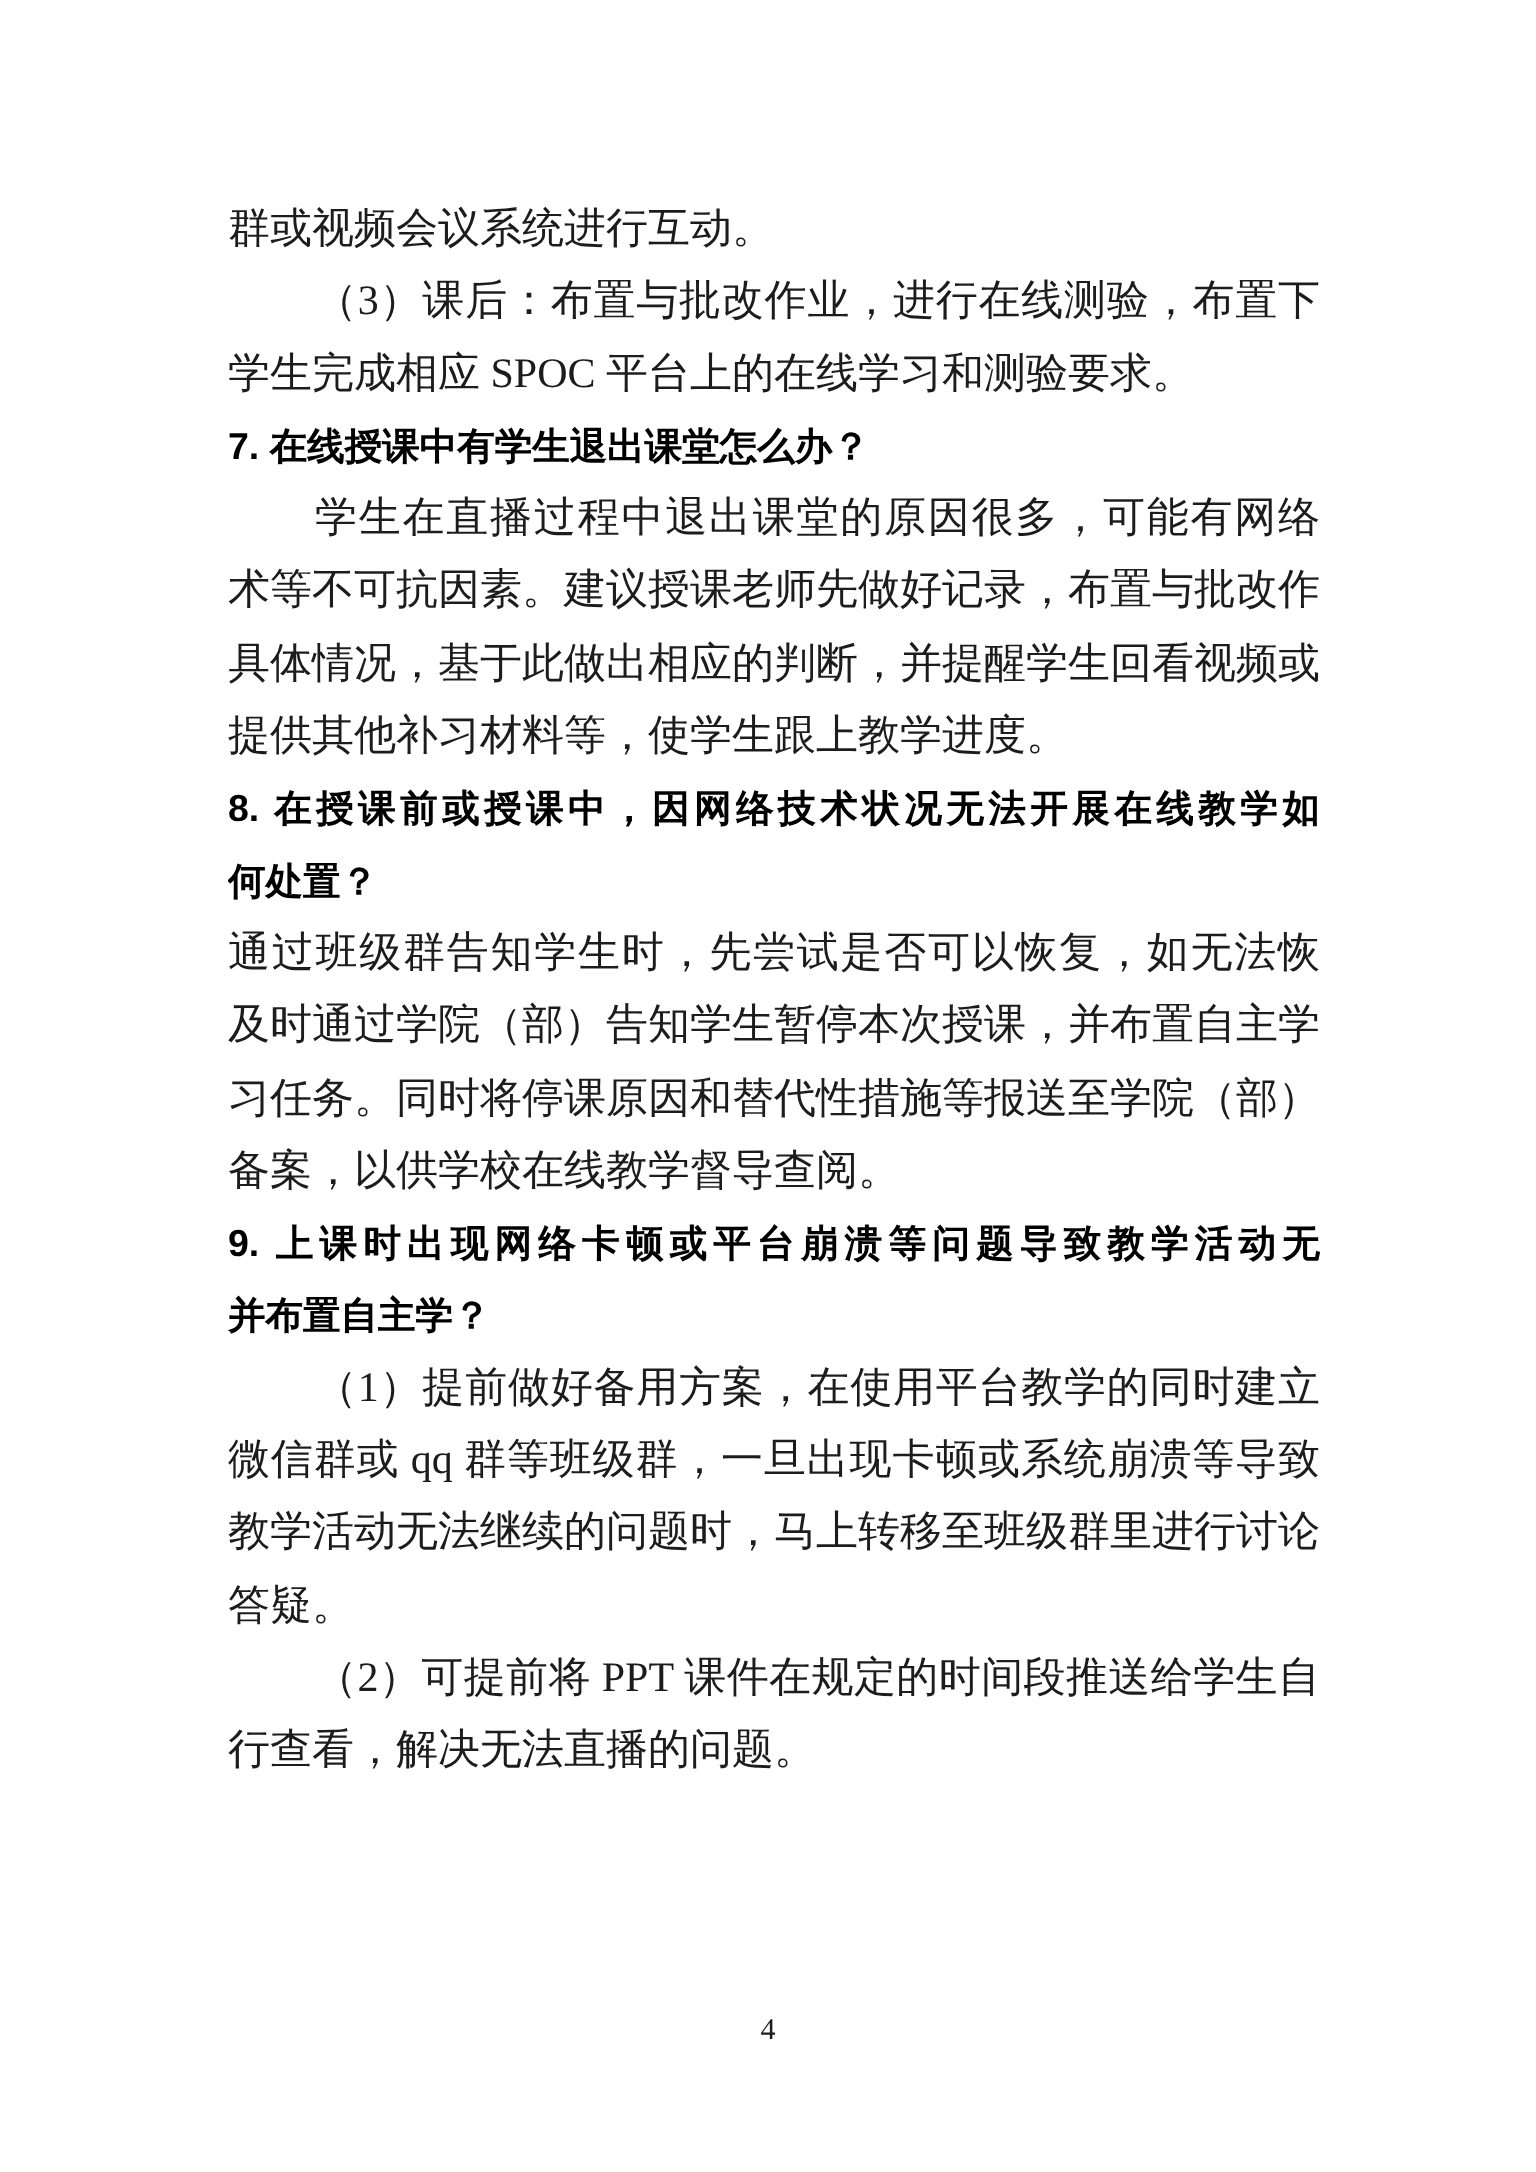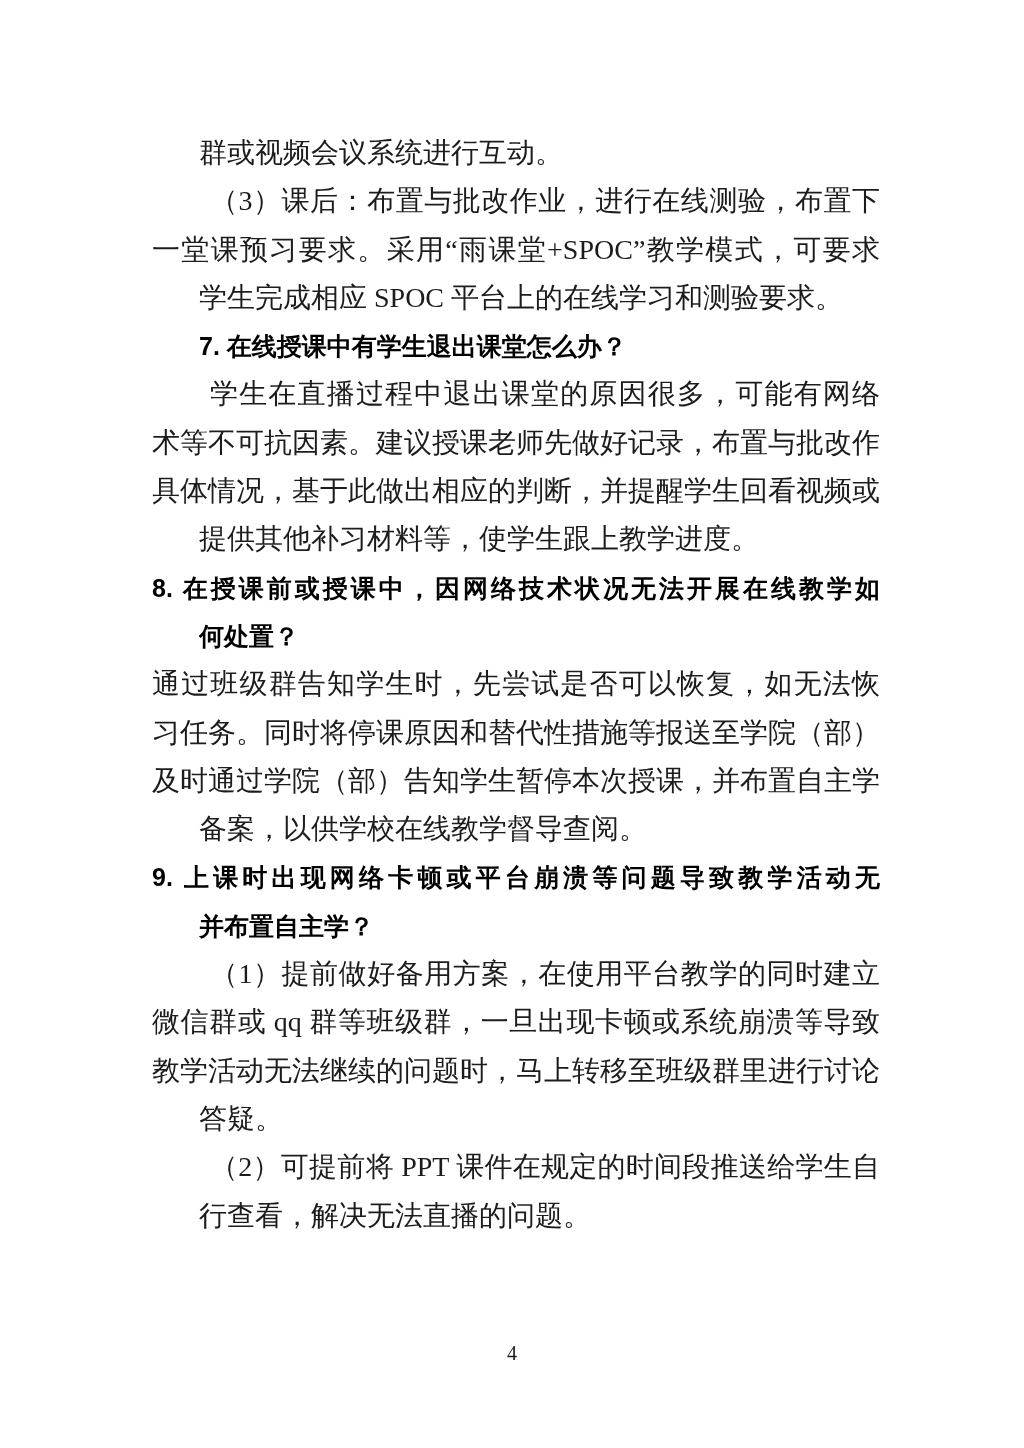--- a/index.html
+++ b/index.html
@@ -36,21 +36,20 @@
     font-size: 25px;
     color: #000000;
   }
   .fill {
     text-align: justify;
     text-align-last: justify;
   }
   .end {
     text-align: left;
     text-align-last: left;
-    margin-left: 47px;
   }
   .indent {
     padding-left: 58px;
   }
   .footer {
     position: absolute;
     left: 0;
     top: 1338px;
     width: 100%;
     text-align: center;
@@ -60,32 +59,31 @@
     color: #1c1c1c;
   }
 </style>
 </head>
 <body>
 
 <div class="page">
   <div class="content">
     <div class="line body end">群或视频会议系统进行互动。</div>
     <div class="line body fill indent">（3）课后：布置与批改作业，进行在线测验，布置下</div>
-    <div class="line body fill">一堂课预习要求。采用“雨课堂+SPOC”教学模式，可要求</div>
     <div class="line body end">学生完成相应 SPOC 平台上的在线学习和测验要求。</div>
     <div class="line heading end">7. 在线授课中有学生退出课堂怎么办？</div>
     <div class="line body fill indent">学生在直播过程中退出课堂的原因很多，可能有网络技</div>
     <div class="line body fill">术等不可抗因素。建议授课老师先做好记录，布置与批改作业</div>
     <div class="line body fill">具体情况，基于此做出相应的判断，并提醒学生回看视频或</div>
     <div class="line body end">提供其他补习材料等，使学生跟上教学进度。</div>
     <div class="line heading fill">8. 在授课前或授课中，因网络技术状况无法开展在线教学如</div>
     <div class="line heading end">何处置？</div>
     <div class="line body fill">通过班级群告知学生时，先尝试是否可以恢复，如无法恢复，</div>
+    <div class="line body fill">及时通过学院（部）告知学生暂停本次授课，并布置自主学</div>
     <div class="line body fill">习任务。同时将停课原因和替代性措施等报送至学院（部）</div>
-    <div class="line body fill">及时通过学院（部）告知学生暂停本次授课，并布置自主学</div>
     <div class="line body end">备案，以供学校在线教学督导查阅。</div>
     <div class="line heading fill">9. 上课时出现网络卡顿或平台崩溃等问题导致教学活动无</div>
     <div class="line heading end">并布置自主学？</div>
     <div class="line body fill indent">（1）提前做好备用方案，在使用平台教学的同时建立</div>
     <div class="line body fill">微信群或 qq 群等班级群，一旦出现卡顿或系统崩溃等导致</div>
     <div class="line body fill">教学活动无法继续的问题时，马上转移至班级群里进行讨论</div>
     <div class="line body end">答疑。</div>
     <div class="line body fill indent">（2）可提前将 PPT 课件在规定的时间段推送给学生自</div>
     <div class="line body end">行查看，解决无法直播的问题。</div>
   </div>

